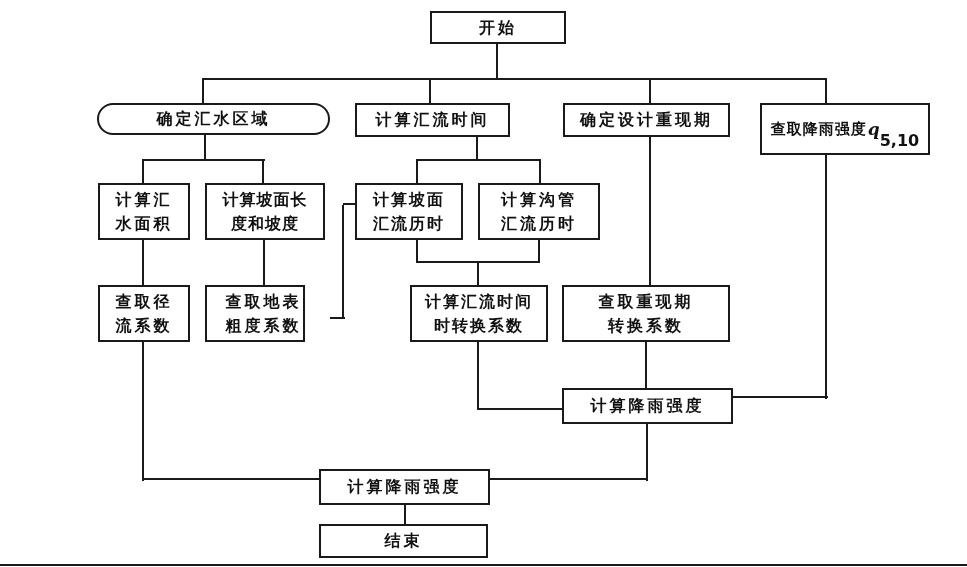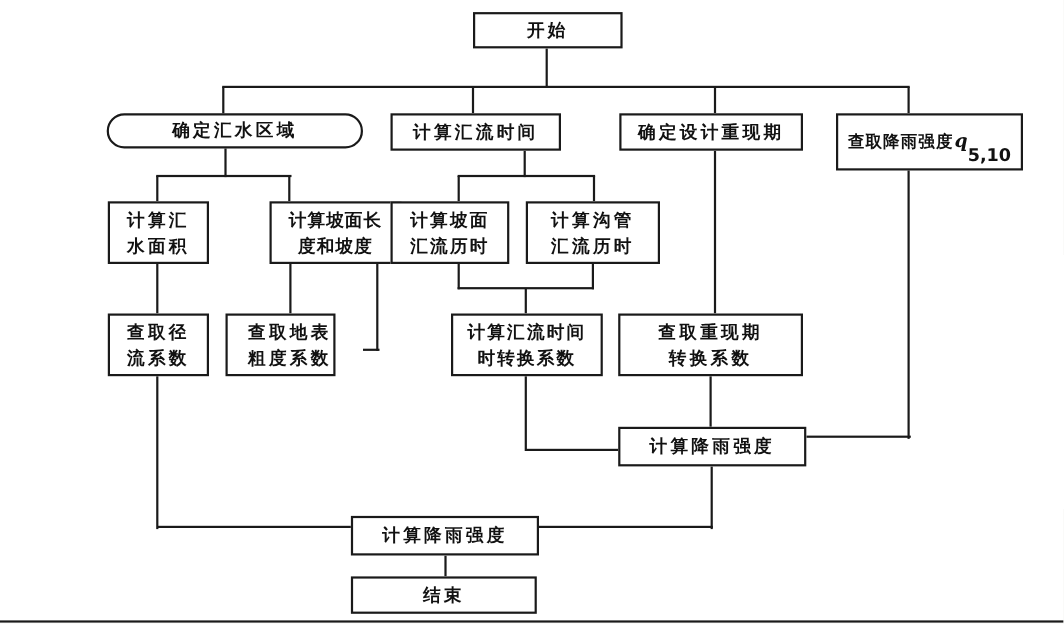--- a/index.html
+++ b/index.html
@@ -44,21 +44,21 @@
     <span>查取降雨强度</span>
       <i class="qvar">q</i>
       <span class="qsub">5,10</span>
   </div>
 
   <div class="node two" style="left:98px;top:183px;width:92px;height:57px;">
     <span>计算汇</span>
     <span>水面积</span>
   </div>
 
-  <div class="node two" style="left:205px;top:183px;width:120px;height:57px;letter-spacing:1px;margin-left:40px;">
+  <div class="node two" style="left:205px;top:183px;width:120px;height:57px;letter-spacing:1px;">
     <span>计算坡面长</span>
     <span>度和坡度</span>
   </div>
 
   <div class="node two" style="left:355px;top:183px;width:108px;height:57px;letter-spacing:2px;">
     <span>计算坡面</span>
     <span>汇流历时</span>
   </div>
 
   <div class="node two" style="left:478px;top:183px;width:122px;height:57px;">

